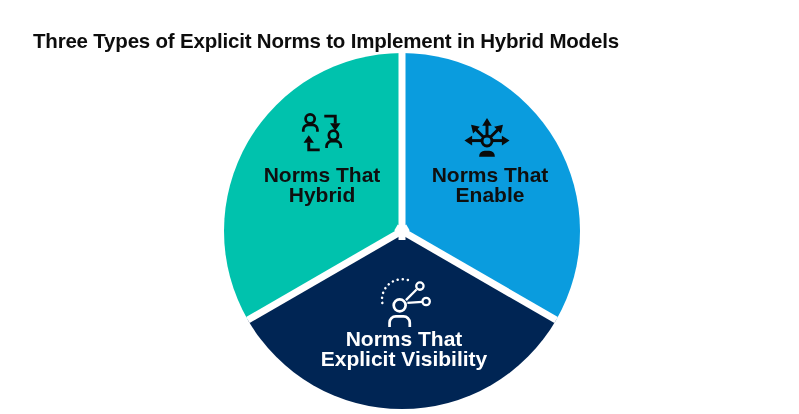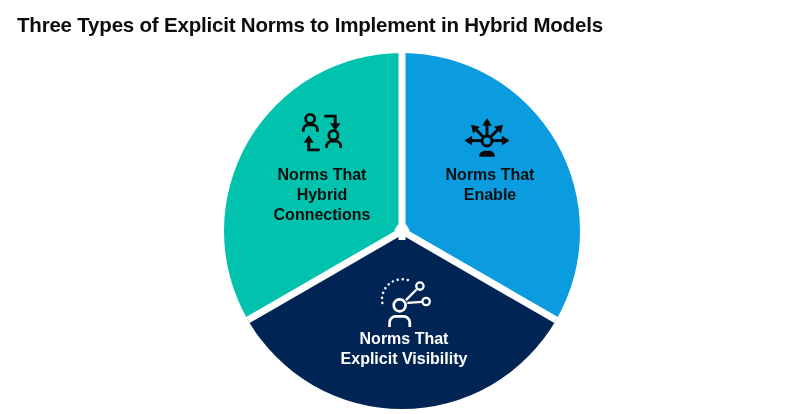--- a/index.html
+++ b/index.html
@@ -1,32 +1,32 @@
 <!DOCTYPE html>
 <html><head>
 <meta charset="utf-8">
 <style>
   html,body{margin:0;padding:0;background:#fff;}
   .canvas{
     position:relative;width:799px;height:414px;background:#ffffff;overflow:hidden;
     font-family:"Liberation Sans",sans-serif;
   }
   .title{
-    position:absolute;left:17px;top:13px;margin:0;
+    position:absolute;left:17px;top:13px;margin:16px;
     font-size:20.5px;font-weight:700;letter-spacing:-0.2px;color:#0d0d0d;
     white-space:nowrap;
   }
   .pie-svg{position:absolute;left:0;top:0;width:799px;height:414px;}
   .seg-icon{position:absolute;}
   .icon-foster{left:301px;top:110px;width:42px;height:46px;}
   .icon-flex{left:461px;top:113px;width:52px;height:46px;}
   .icon-vis{left:376px;top:276px;width:56px;height:52px;}
   .seg-label{
     position:absolute;text-align:center;font-weight:700;
-    font-size:16px;line-height:20px;letter-spacing:0;
+    font-size:21px;line-height:20px;letter-spacing:0;
   }
   .seg-label.dark{color:#0f0f0f;}
   .seg-label.light{color:#ffffff;}
   .label-foster{left:242px;top:165px;width:160px;}
   .label-flex{left:410px;top:165px;width:160px;}
   .label-vis{left:304px;top:329px;width:200px;}
   .seg-label span{display:block;}
 </style>
 </head>
 <body>
@@ -94,21 +94,20 @@
       <path stroke-width="2.4" d="M32.5,28 L47.8,26.8"></path>
       <circle cx="45.5" cy="10.5" r="3.8" stroke-width="2.4"></circle>
       <circle cx="52" cy="26.5" r="3.8" stroke-width="2.4"></circle>
       <path stroke-width="2.6" stroke-linecap="round" stroke-dasharray="0.1 5.2" d="M6.5,28 A21,21 0 0 1 37.5,6"></path>
     </g>
   </svg>
 
   <div class="seg-label dark label-foster">
     <span>Norms That</span>
     <span>Hybrid</span>
-    <span>Connections</span>
   </div>
 
   <div class="seg-label dark label-flex">
     <span>Norms That</span>
     <span>Enable</span>
   </div>
 
   <div class="seg-label light label-vis">
     <span>Norms That</span>
     <span>Explicit Visibility</span>

